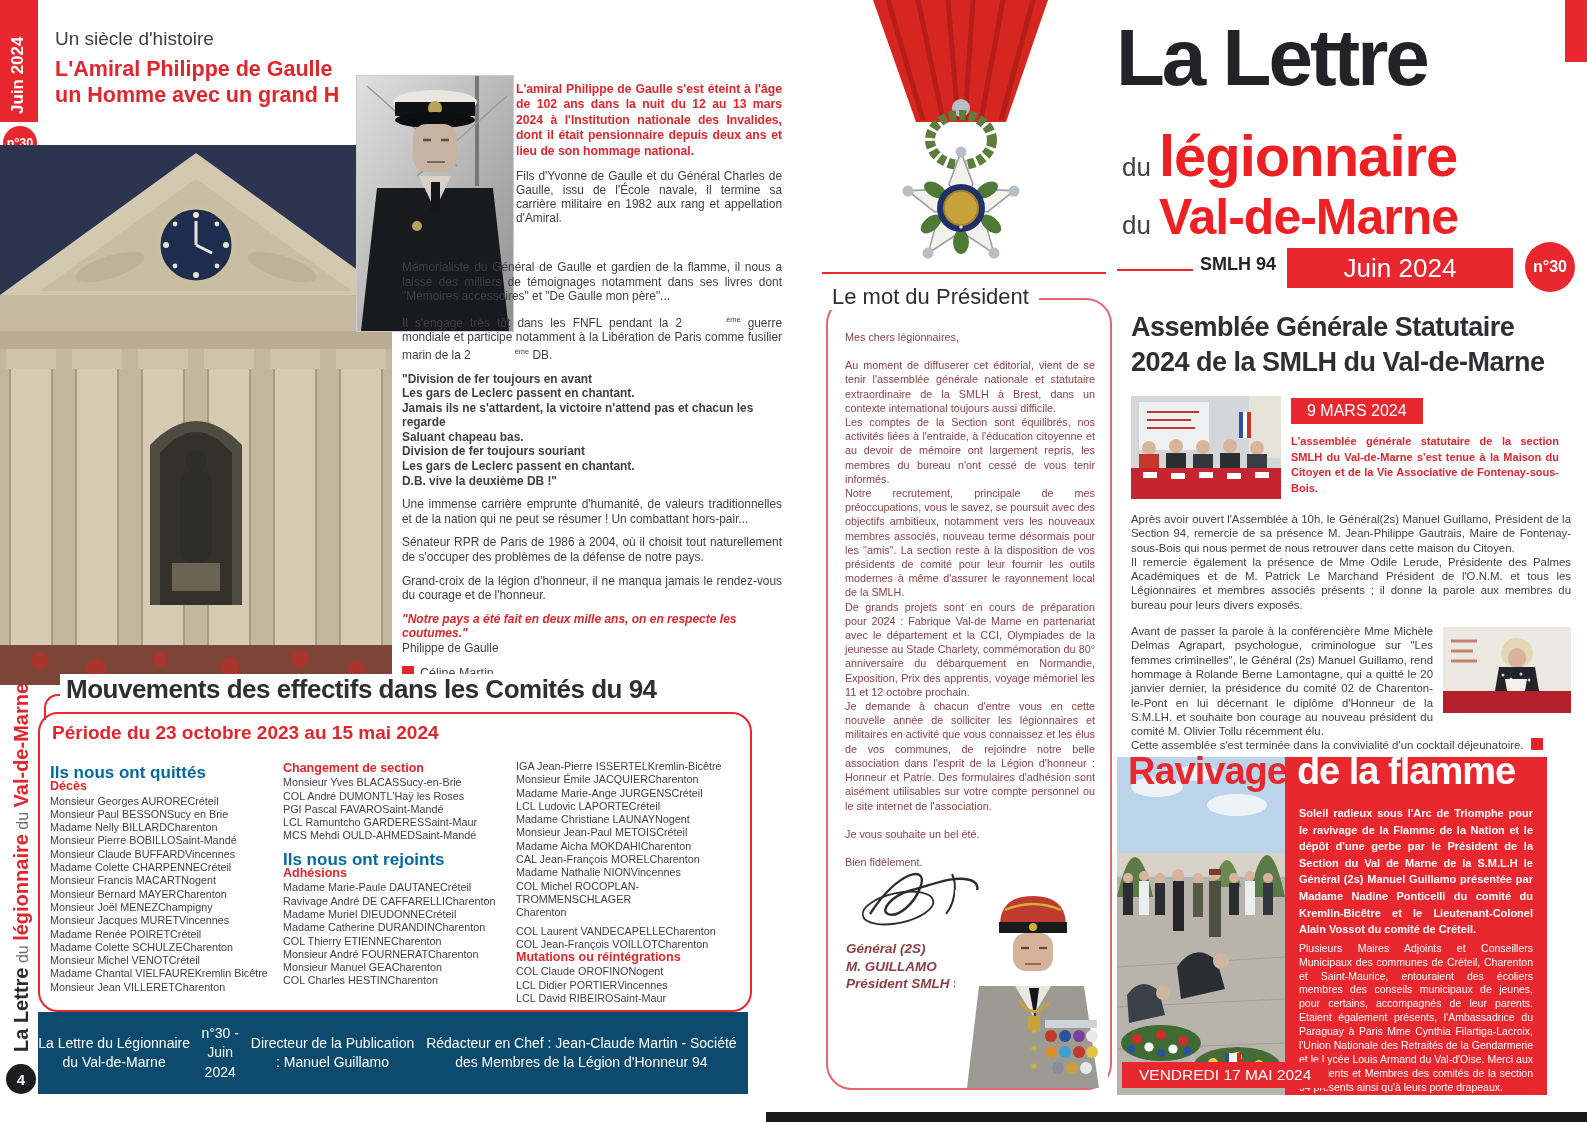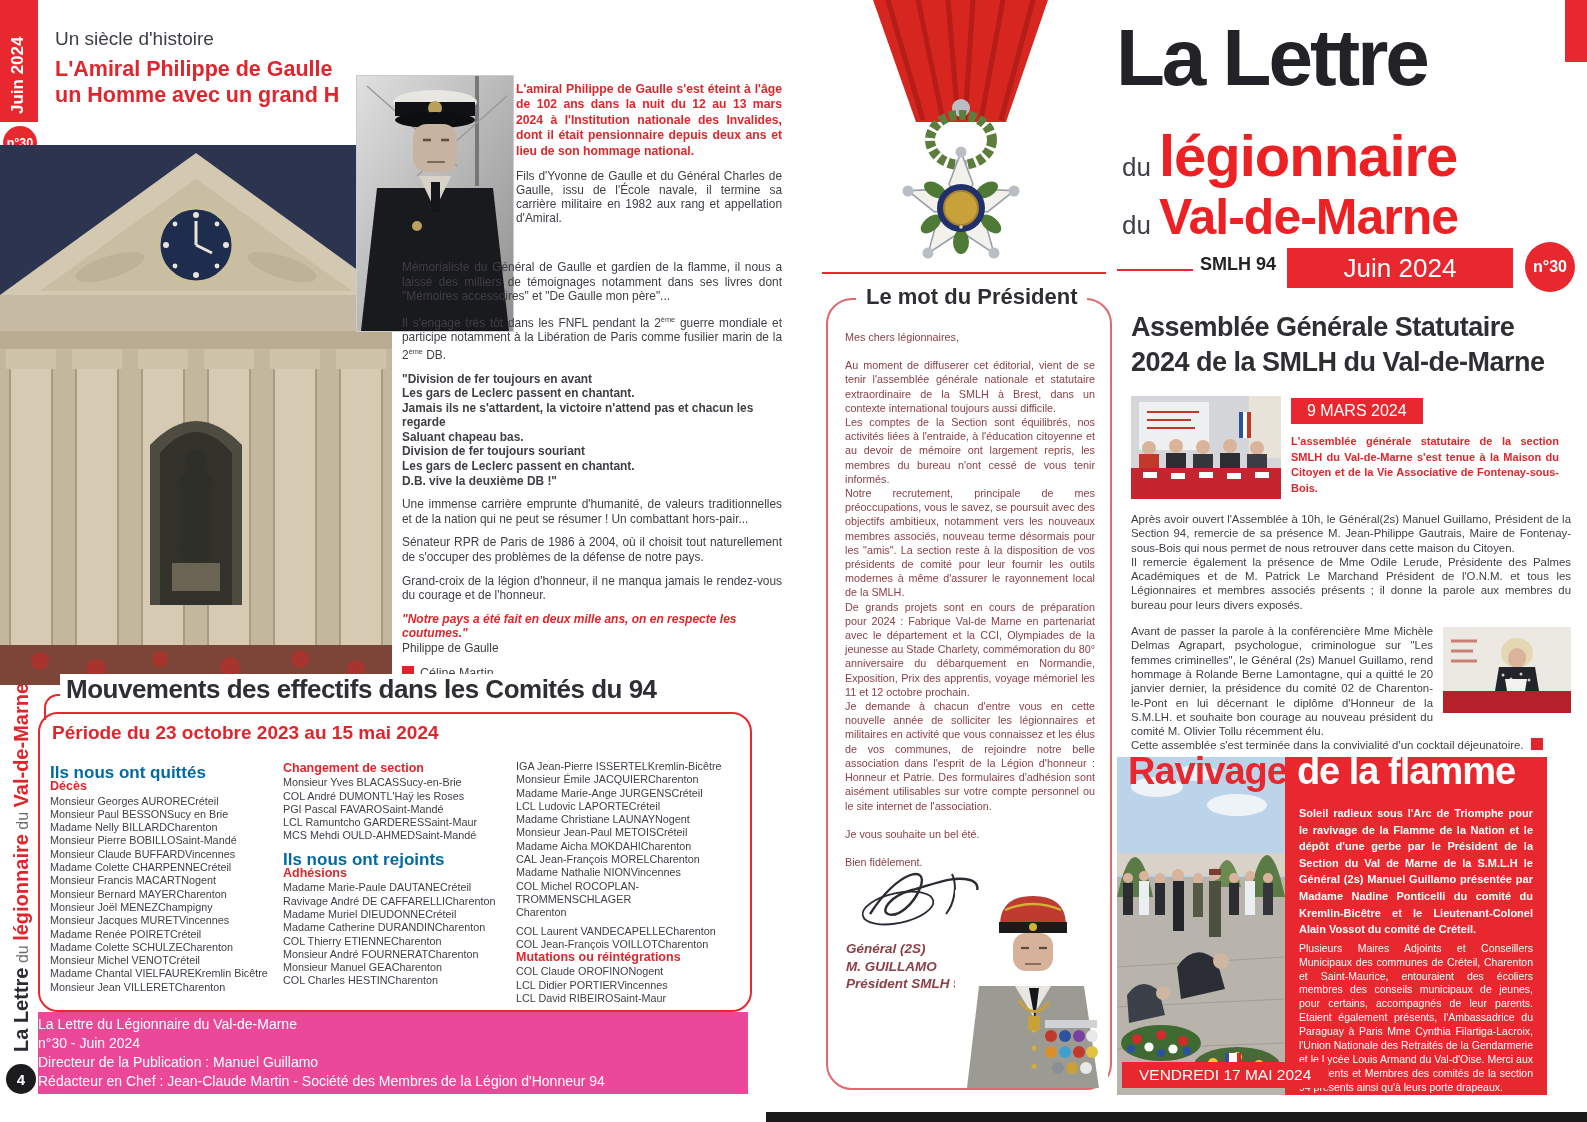--- a/index.html
+++ b/index.html
@@ -1,20 +1,20 @@
 <!DOCTYPE html>
 <html><head>
 <meta charset="utf-8">
 <style>
   html,body{margin:0;padding:0;background:#888;}
   .page{position:relative;width:1587px;height:1122px;background:#ffffff;overflow:hidden;
         font-family:"Liberation Sans", sans-serif;color:#3f3e45;}
   .abs{position:absolute;}
   .jp{text-align:justify;margin:0 0 9px 0;}
-  sup{font-size:.62em;}
+  sup{font-size:.62em;padding-left:44px;}
 
   
   .issue-strip{left:0;top:0;width:38px;height:122px;background:#e8282e;}
   .issue-strip-text{left:8px;top:114px;transform:rotate(-90deg);transform-origin:left top;
         color:#fff;font-weight:bold;font-size:17px;white-space:nowrap;}
   .issue-circle{left:3px;top:126px;width:34px;height:34px;border-radius:50%;background:#e8282e;
         color:#fff;font-weight:bold;font-size:12.5px;display:flex;align-items:center;justify-content:center;}
   .vert-title{left:10px;top:1052px;transform:rotate(-90deg);transform-origin:left top;
         white-space:nowrap;font-size:16px;color:#6b6b70;}
   .vert-title b{font-size:20px;color:#2c2b31;}
@@ -46,28 +46,28 @@
   .mcol h4{font-size:12.5px;font-weight:bold;color:#e0262c;margin:0 0 1px 0;}
   .col1{left:50px;top:766px;width:218px;}
   .col2{left:283px;top:762px;width:225px;}
   .col3{left:516px;top:760px;width:232px;}
   .lrow{display:flex;justify-content:flex-start;}
   .lrow .ct{text-align:right;white-space:nowrap;}
   .gap-md{height:10px;}
   .gap-sm{height:5px;}
 
   
-  .footer-box{left:38px;top:1012px;width:710px;height:82px;background:#ec4899;color:#fff;
-        display:flex;flex-direction:column;align-items:flex-start;justify-content:center;font-size:14px;line-height:1.36;text-align:center;}
+  .footer-box{left:38px;top:1012px;width:710px;height:82px;background:#0c4a6e;color:#fff;
+        display:flex;flex-direction:row;align-items:center;justify-content:center;font-size:14px;line-height:1.36;text-align:center;}
 
   
   .medal{left:843px;top:0;width:237px;height:268px;}
   .mid-rule{left:822px;top:272px;width:284px;height:2px;background:#e8282e;}
   .pres-box{left:826px;top:298px;width:282px;height:788px;border:2px solid #e0686f;border-radius:26px;}
-  .pres-title{left:856px;top:284px;background:#fff;padding:0 10px;font-size:22px;font-weight:bold;color:#2f2e33;z-index:2;}
+  .pres-title{left:822px;top:284px;background:#fff;padding:0 10px;font-size:22px;font-weight:normal;color:#2f2e33;z-index:2;}
   .pres-text{left:845px;top:330px;width:250px;font-size:10.8px;line-height:14.2px;color:#8d4046;text-align:justify;}
   .pres-text p{margin:0;}
   .pres-text .sp{margin-bottom:14px;}
   .signature{left:856px;top:856px;width:175px;height:80px;}
   .signer{left:846px;top:940px;font-size:13.5px;line-height:17.5px;font-weight:bold;font-style:italic;color:#8d4046;}
   .general{left:955px;top:890px;width:153px;height:198px;z-index:3;}
 
   
   .corner-strip{left:1565px;top:0;width:22px;height:62px;background:#e8282e;}
   .m1{left:1116px;top:12px;font-size:80px;font-weight:800;letter-spacing:-3px;color:#232327;}

